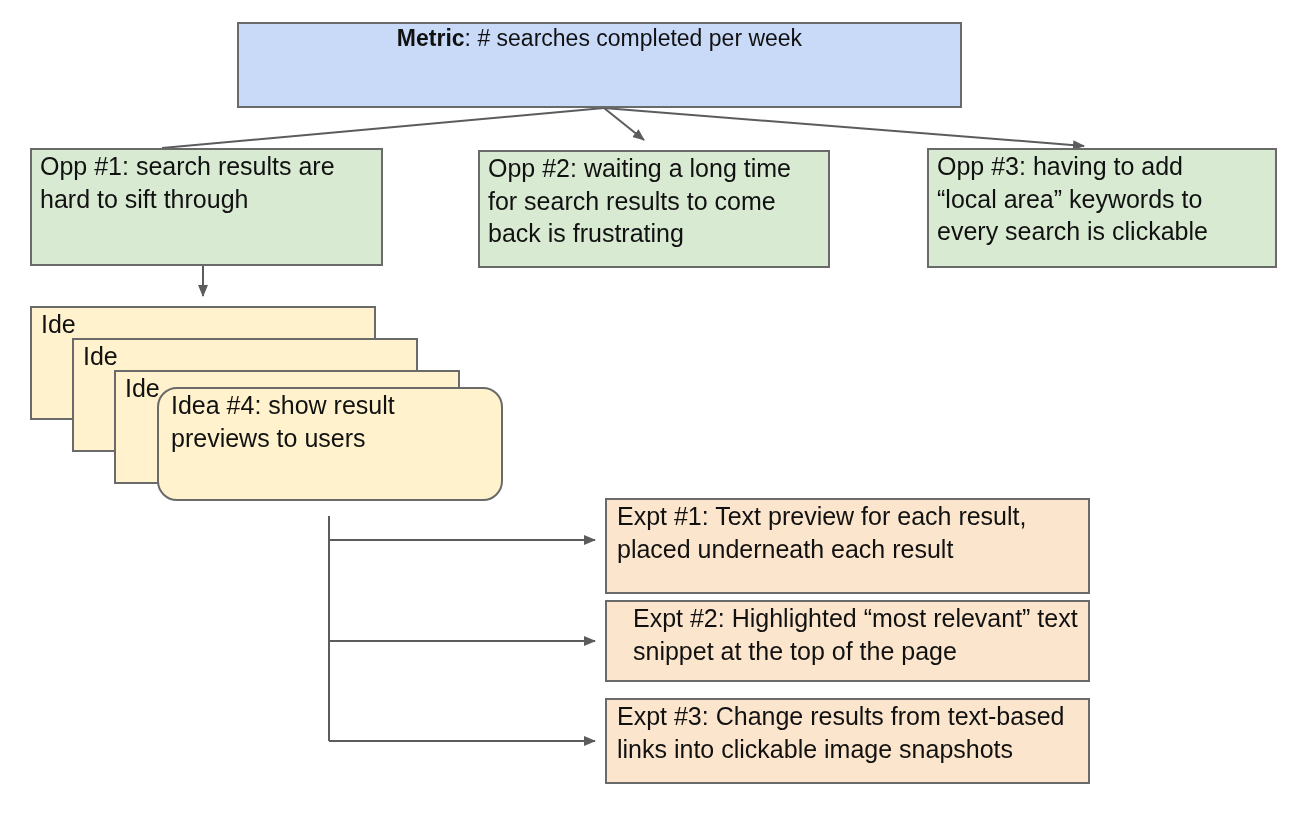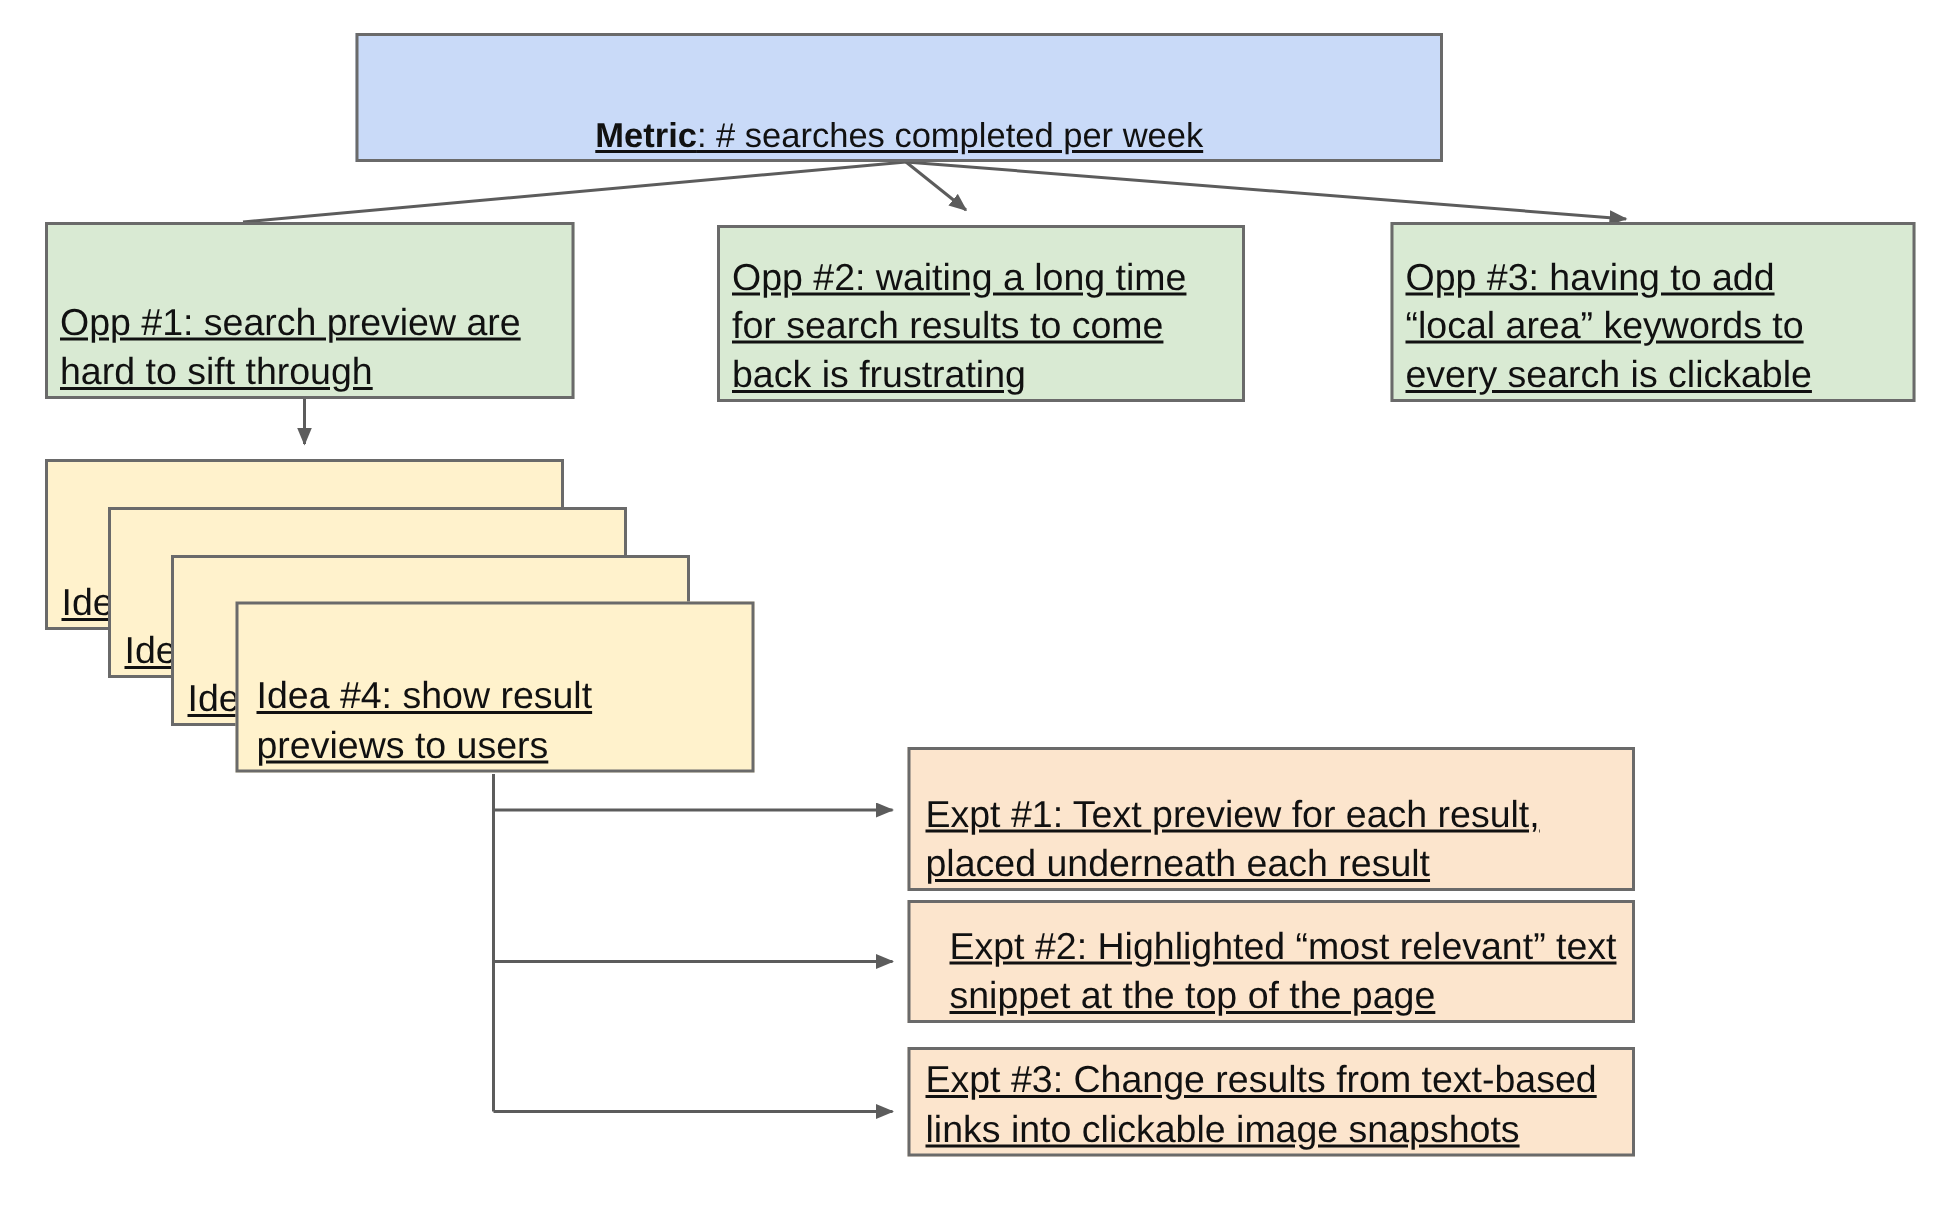--- a/index.html
+++ b/index.html
@@ -20,44 +20,43 @@
     color:var(--text-color);
     overflow:hidden;
   }
   .connector-layer{position:absolute;left:0;top:0;width:1292px;height:817px;}
   .connector{stroke:var(--connector-color);stroke-width:2;fill:none;}
   #arrowhead path{fill:var(--connector-color);}
   .node{
     position:absolute;
     box-sizing:border-box;
     border:2px solid var(--border-color);
-    display:flex;align-items:flex-end;
+    display:flex;align-items:flex-start;
     font-size:25px;line-height:1.3;
     white-space:pre-line;
-    text-decoration:underline;
   }
   .metric{
     left:237px;top:22px;width:725px;height:86px;
     background:var(--metric-fill);
     justify-content:center;text-align:center;
     font-size:23px;white-space:normal;
   }
   .opp{background:var(--opp-fill);padding:0 8px;}
   .opp1{left:30px;top:148px;width:353px;height:118px;}
   .opp2{left:478px;top:150px;width:352px;height:118px;}
   .opp3{left:927px;top:148px;width:350px;height:120px;}
   .idea{background:var(--idea-fill);padding:0 9px;width:346px;height:114px;}
   .idea1{left:30px;top:306px;}
   .idea2{left:72px;top:338px;}
   .idea3{left:114px;top:370px;}
-  .idea4{left:157px;top:401px;padding:0 12px;}
+  .idea4{left:157px;top:387px;padding:0 12px;border-radius:20px;}
   .expt{background:var(--expt-fill);padding:0 10px;width:485px;}
   .expt1{left:605px;top:498px;height:96px;}
   .expt2{left:605px;top:600px;height:82px;padding-left:26px;}
-  .expt3{left:605px;top:698px;height:73px;}
+  .expt3{left:605px;top:698px;height:86px;}
   .bold{font-weight:bold;}
 </style>
 </head>
 <body>
 
 <div class="canvas">
 
   <svg class="connector-layer" viewBox="0 0 1292 817" xmlns="http://www.w3.org/2000/svg">
     <defs>
       <marker id="arrowhead" markerUnits="userSpaceOnUse" markerWidth="14" markerHeight="12" refX="11" refY="5" orient="auto">
@@ -72,21 +71,21 @@
     <path class="connector" d="M329,540 L595,540" marker-end="url(#arrowhead)"></path>
     <path class="connector" d="M329,641 L595,641" marker-end="url(#arrowhead)"></path>
     <path class="connector" d="M329,741 L595,741" marker-end="url(#arrowhead)"></path>
   </svg>
 
   <div class="node metric">
     <span><span class="bold">Metric</span><span>: # searches completed per week</span></span>
   </div>
 
   <div class="node opp opp1">
-    <span>Opp #1: search preview are
+    <span>Opp #1: search results are
 hard to sift through</span>
   </div>
   <div class="node opp opp2">
     <span>Opp #2: waiting a long time
 for search results to come
 back is frustrating</span>
   </div>
   <div class="node opp opp3">
     <span>Opp #3: having to add
 “local area” keywords to

